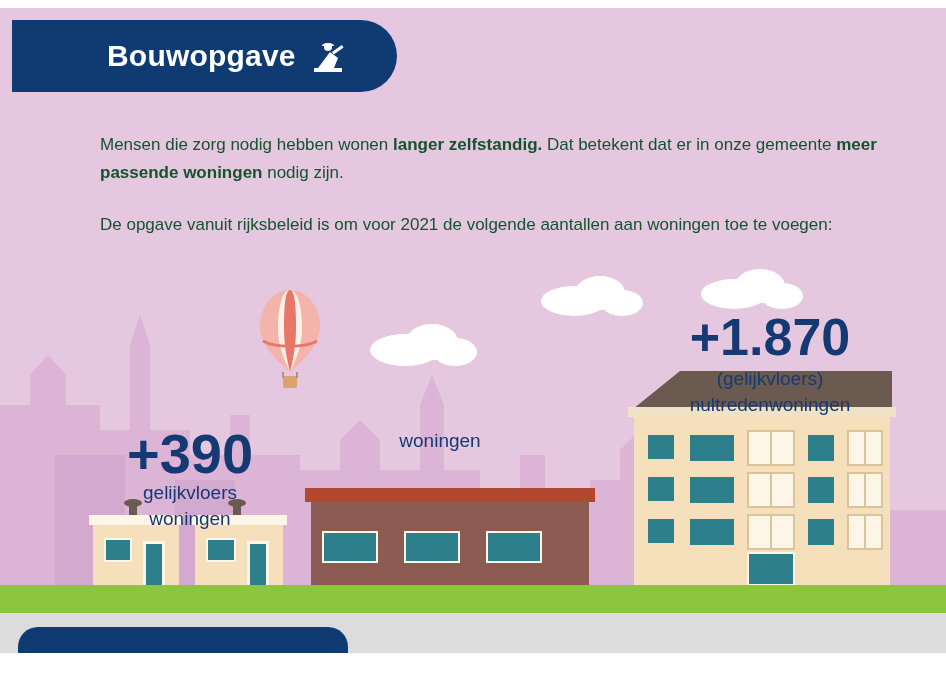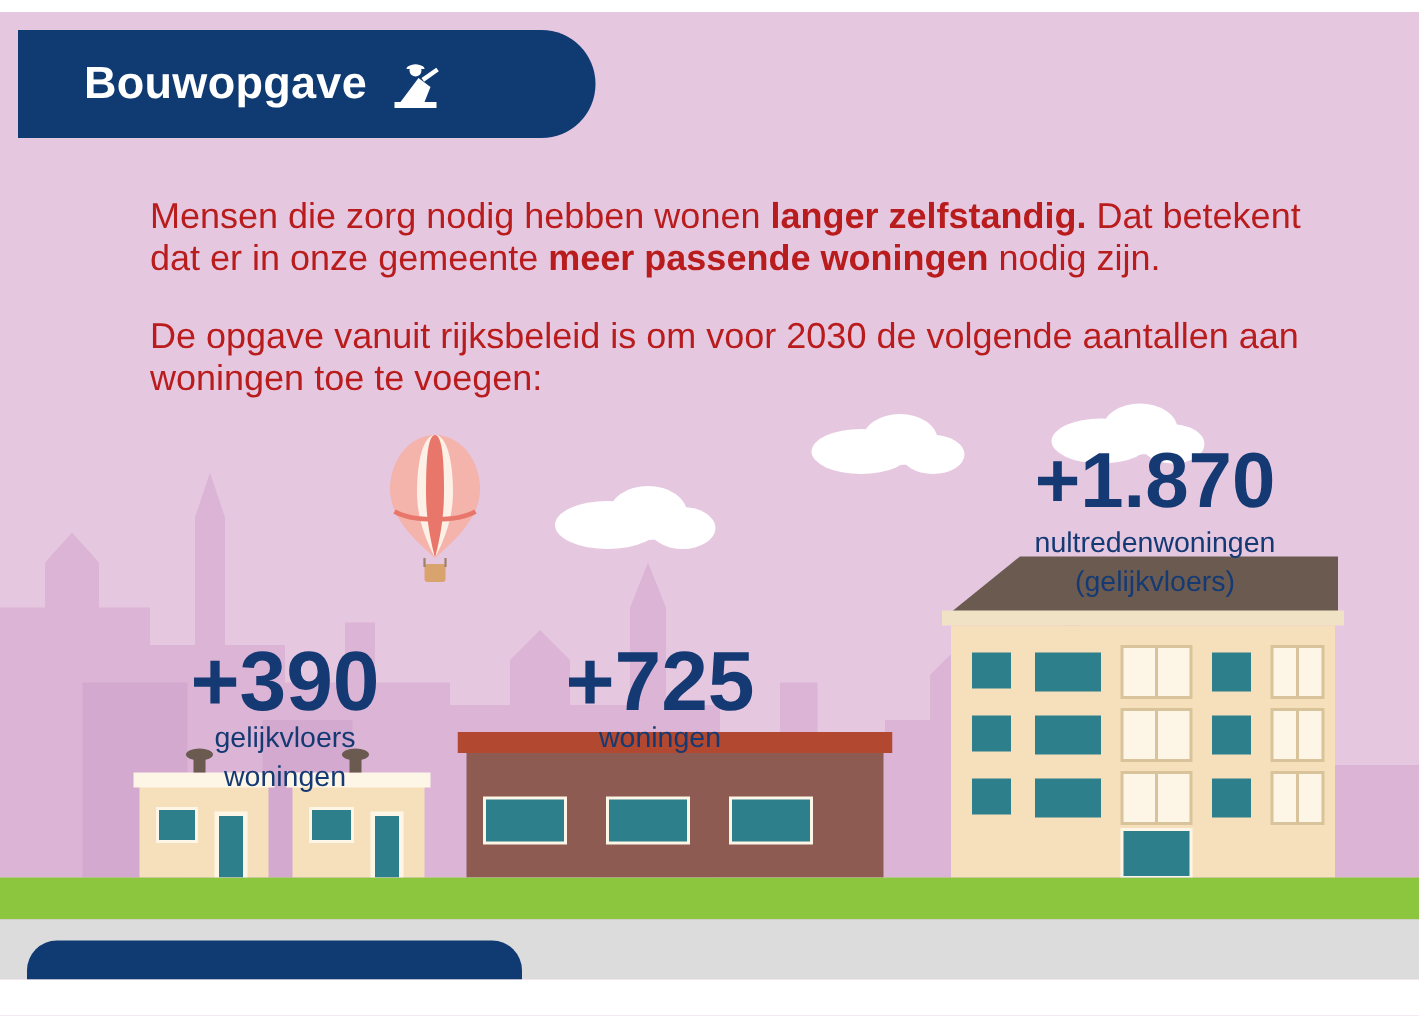--- a/index.html
+++ b/index.html
@@ -43,38 +43,38 @@
     background: #103a72;
     border-radius: 0 36px 36px 0;
     z-index: 30;
     display: flex;
     align-items: center;
   }
   .header-title {
     color: #ffffff;
     font-size: 30px;
     font-weight: bold;
-    margin-left: 44px;
+    margin-left: 95px;
     letter-spacing: 0.2px;
   }
   .header-icon {
     margin-left: 12px;
     width: 40px;
     height: 40px;
     display: inline-block;
     position: relative;
     top: 2px;
   }
   
   .body-text {
     position: absolute;
     left: 100px;
     width: 780px;
-    color: #b91c1c;
-    font-size: 24px;
+    color: #14532d;
+    font-size: 17px;
     line-height: 28px;
   }
   .body-text.p1 { top: 123px; }
   .body-text.p2 { top: 203px; }
   .body-text b { font-weight: bold; }
   .skyline {
     position: absolute;
     left: 0;
     bottom: 68px;
     width: 946px;
@@ -118,21 +118,21 @@
     line-height: 52px;
     white-space: nowrap;
   }
   .stat .lbl {
     font-size: 19px;
     line-height: 26px;
     white-space: nowrap;
   }
   .stat-1 { left: 80px; top: 420px; width: 220px; }
   .stat-2 { left: 330px; top: 420px; width: 220px; }
-  .stat-3 { left: 620px; top: 284px; width: 300px; }
+  .stat-3 { left: 620px; top: 300px; width: 300px; }
   .stat-3 .num { font-size: 52px; line-height: 58px; }
 
   
   .bottom-banner {
     position: absolute;
     left: 18px;
     bottom: 0;
     width: 330px;
     height: 26px;
     background: #103a72;
@@ -286,34 +286,33 @@
       </g>
     </svg>
 
     <div class="stat stat-1">
       <div class="num">+390</div>
       <div class="lbl">gelijkvloers</div>
       <div class="lbl">woningen</div>
     </div>
 
     <div class="stat stat-2">
-      <div class="num">+725</div>
       <div class="lbl">woningen</div>
     </div>
 
     <div class="stat stat-3">
       <div class="num">+1.870</div>
+      <div class="lbl">(gelijkvloers)</div>
       <div class="lbl">nultredenwoningen</div>
-      <div class="lbl">(gelijkvloers)</div>
     </div>
 
     <div class="body-text p1">
       <span>Mensen die zorg nodig hebben wonen </span><b>langer zelfstandig.</b><span> Dat betekent dat er in onze gemeente </span><b>meer passende woningen</b><span> nodig zijn.</span>
     </div>
-    <div class="body-text p2">De opgave vanuit rijksbeleid is om voor 2030 de volgende aantallen aan woningen toe te voegen:</div>
+    <div class="body-text p2">De opgave vanuit rijksbeleid is om voor 2021 de volgende aantallen aan woningen toe te voegen:</div>
 
     <div class="header-banner">
       <span class="header-title">Bouwopgave</span>
       <span class="header-icon">
         <svg viewBox="0 0 40 40" width="40" height="40">
           <g>
             <path d="M6 34 L34 34 L34 30 L6 30 Z" fill="#ffffff"></path>
             <path d="M10 30 L22 14 L30 20 L26 30 Z" fill="#ffffff"></path>
             <circle cx="20" cy="9" r="4" fill="#ffffff"></circle>
             <path d="M14 8 C14 4 26 4 26 8 Z" fill="#ffffff"></path>

